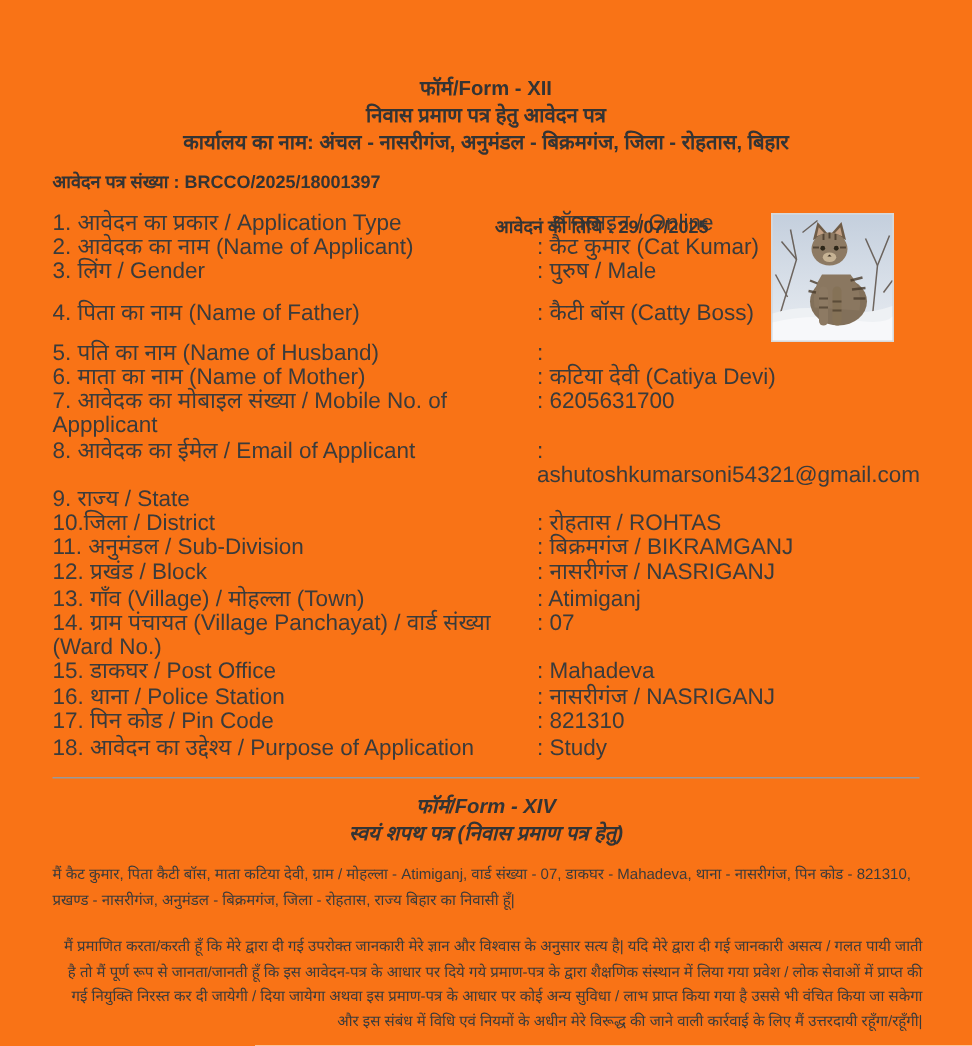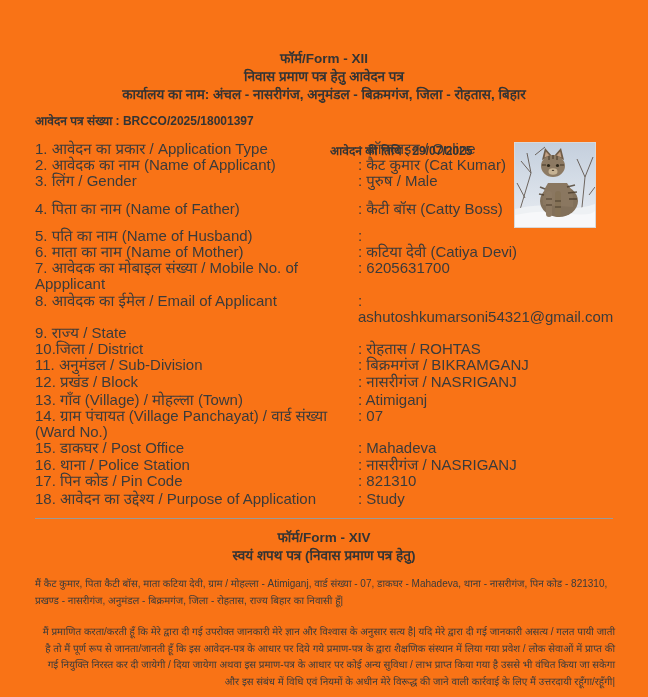--- a/index.html
+++ b/index.html
@@ -58,20 +58,21 @@
     border-top:1.5px solid #9a9a9a;
     height:0;
   }
   .hdr2{
     margin-top:10px;
     text-align:center;
     font-weight:bold;
     font-size:13.5px;
     line-height:18px;
     color:#343434;
+    font-style:italic;
   }
   .para{
     margin:11px 33px 0 35px;
     font-size:10px;
     line-height:16.5px;
     text-align:left;
     color:#3b3b3b;
   }
   .para.second{margin-top:15px;text-align:right;}
 </style>

